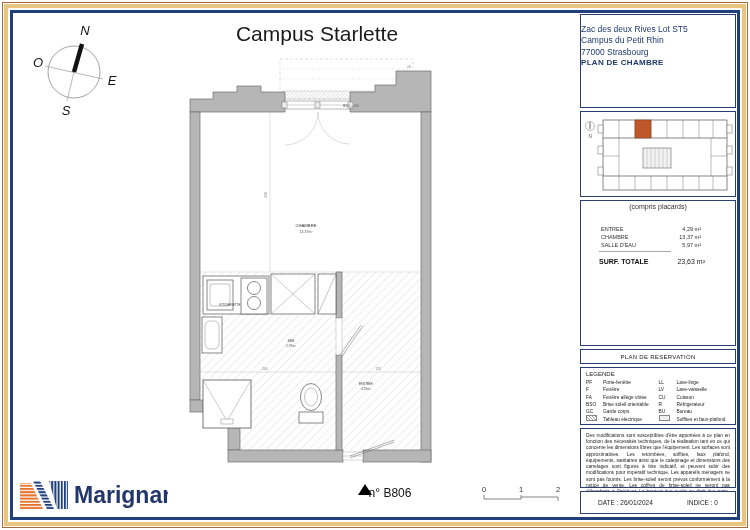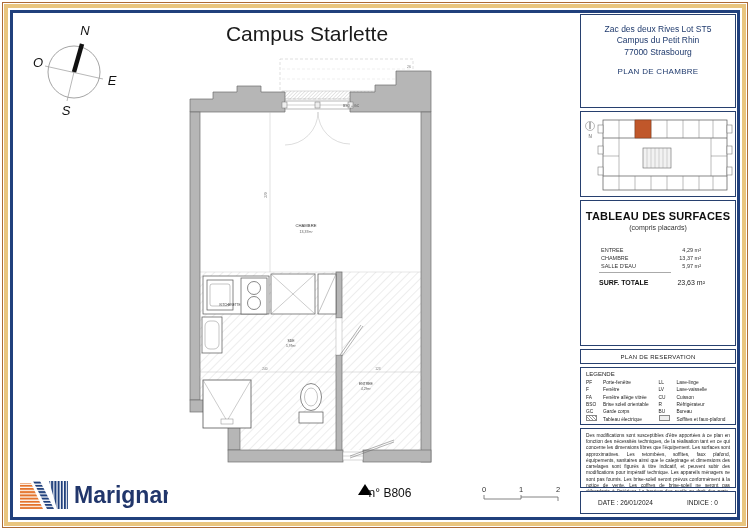--- a/index.html
+++ b/index.html
@@ -4,31 +4,31 @@
 <style>
   html,body{margin:0;padding:0;background:#fff;}
   .page{position:relative;width:750px;height:530px;background:#fff;overflow:hidden;
         font-family:"Liberation Sans",sans-serif;color:#222;}
   
   .f1{position:absolute;inset:2px;border:1px solid #ad6a36;pointer-events:none;}
   .f2{position:absolute;inset:4px;border:4px solid #e9c57f;pointer-events:none;}
   .f3{position:absolute;inset:10px;border:3px solid #20407c;pointer-events:none;}
 
   .abs{position:absolute;}
-  .plan-title{left:182px;top:22px;width:250px;text-align:center;font-size:21px;color:#1a1a1a;}
+  .plan-title{left:192px;top:22px;width:250px;text-align:center;font-size:21px;color:#1a1a1a;}
   .unit-label{left:345px;top:486px;width:90px;text-align:center;font-size:12px;color:#111;}
 
   
   .panel{left:580px;top:14px;width:156px;height:500px;display:flex;flex-direction:column;gap:3px;}
   .pbox{border:1px solid #27406f;background:#fff;box-sizing:border-box;}
-  .b1{height:94px;text-align:center;color:#1f3a6d;padding-top:9px;}
+  .b1{height:94px;text-align:left;color:#1f3a6d;padding-top:9px;}
   .addr{font-size:8.5px;line-height:1.35;}
   .type{font-size:10.5px;margin-top:1px;}
   .unitnum{font-size:10.5px;}
-  .planchambre{font-size:8px;font-weight:normal;margin-top:9px;letter-spacing:.3px;}
+  .planchambre{font-size:8px;font-weight:bold;letter-spacing:.3px;}
   .b2{height:86px;}
   .b3{height:146px;text-align:center;}
   .t-title{font-size:11px;font-weight:bold;color:#101010;margin-top:9px;letter-spacing:.2px;}
   .t-sub{font-size:7px;color:#333;margin-top:2px;}
   .t-rows{margin-top:15px;}
   .t-row{display:flex;font-size:5.5px;color:#333;height:8px;align-items:center;}
   .t-row .lab{margin-left:20px;}
   .t-row .val{margin-left:auto;margin-right:34px;}
   .t-rule{border-top:1px solid #aaa;width:72px;margin:2px 0 0 18px;}
   .t-total{display:flex;font-size:7px;margin-top:6px;align-items:center;}
@@ -264,21 +264,20 @@
             <rect x="17" y="55" width="5" height="8"></rect>
           <rect x="146" y="13" width="5" height="8"></rect>
             <rect x="146" y="34" width="5" height="8"></rect>
             <rect x="146" y="55" width="5" height="8"></rect>
         </g>
         <rect x="54" y="8" width="16" height="18" fill="#c0572a" stroke="#8a3d1c" stroke-width="0.6"></rect>
       </svg>
     </div>
 
     <div class="pbox b3">
-      <div class="t-title">TABLEAU DES SURFACES</div>
       <div class="t-sub">(compris placards)</div>
       <div class="t-rows">
         <div class="t-row">
           <span class="lab">ENTREE</span>
           <span class="val">4,29 m²</span>
         </div>
         <div class="t-row">
           <span class="lab">CHAMBRE</span>
           <span class="val">13,37 m²</span>
         </div>

